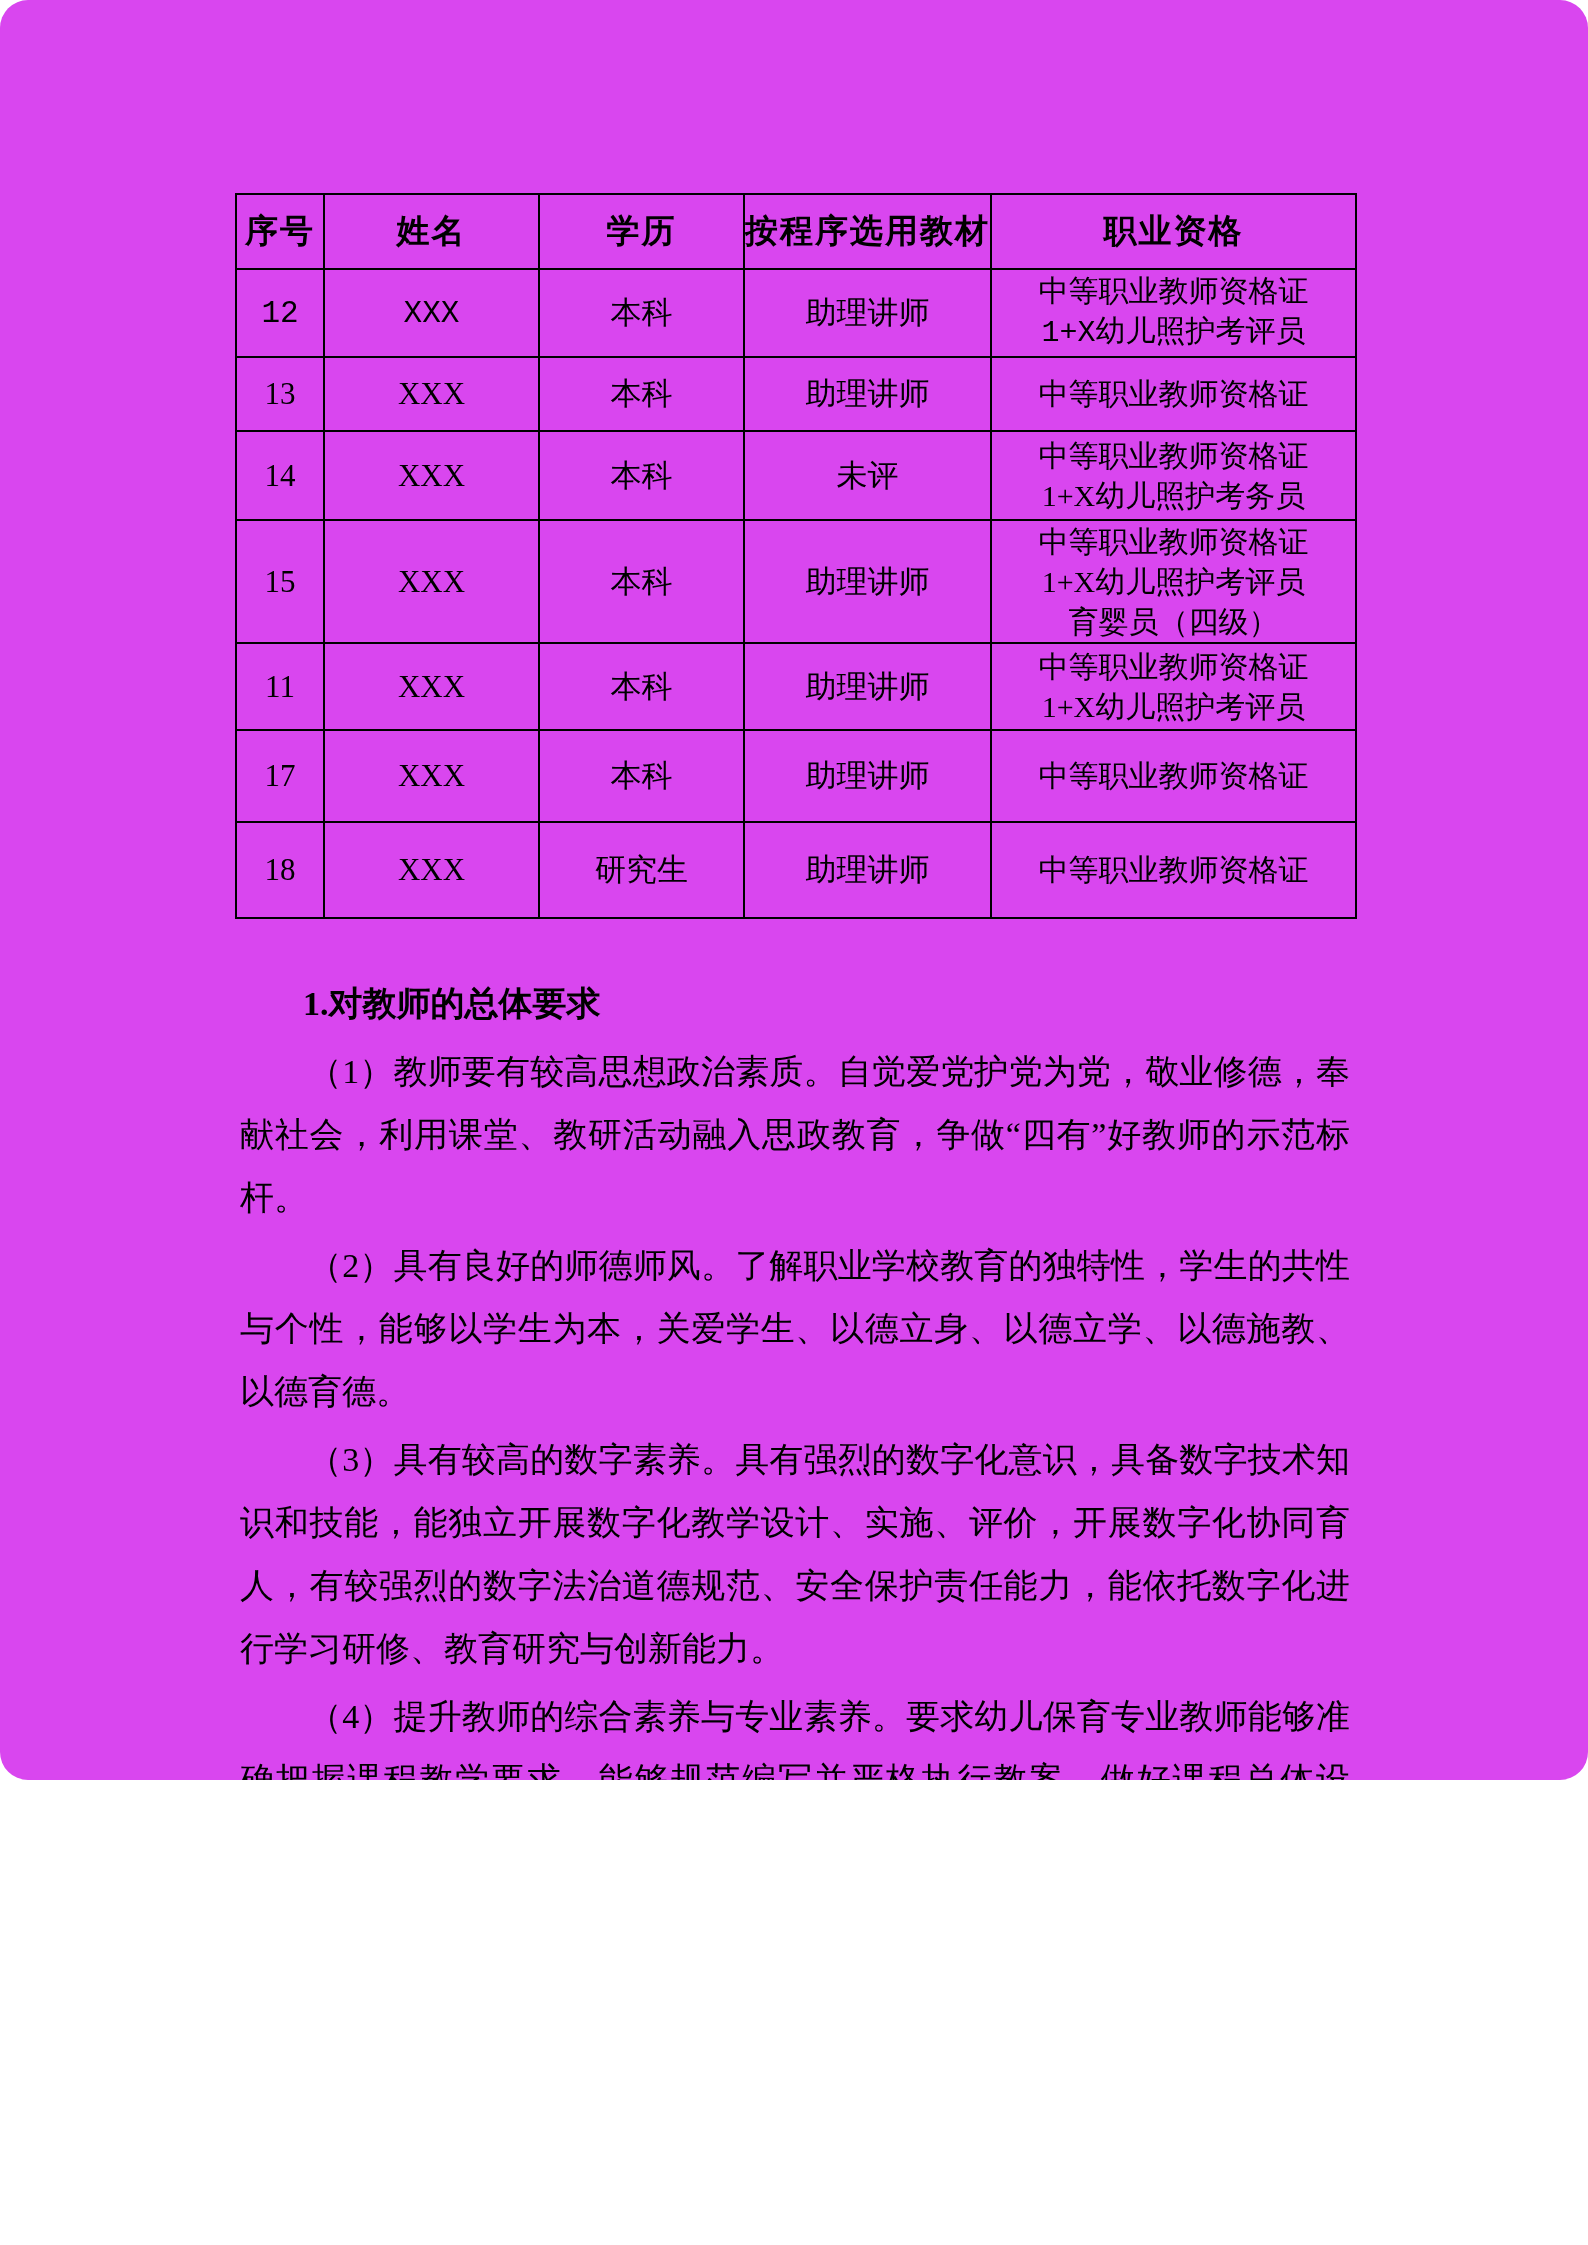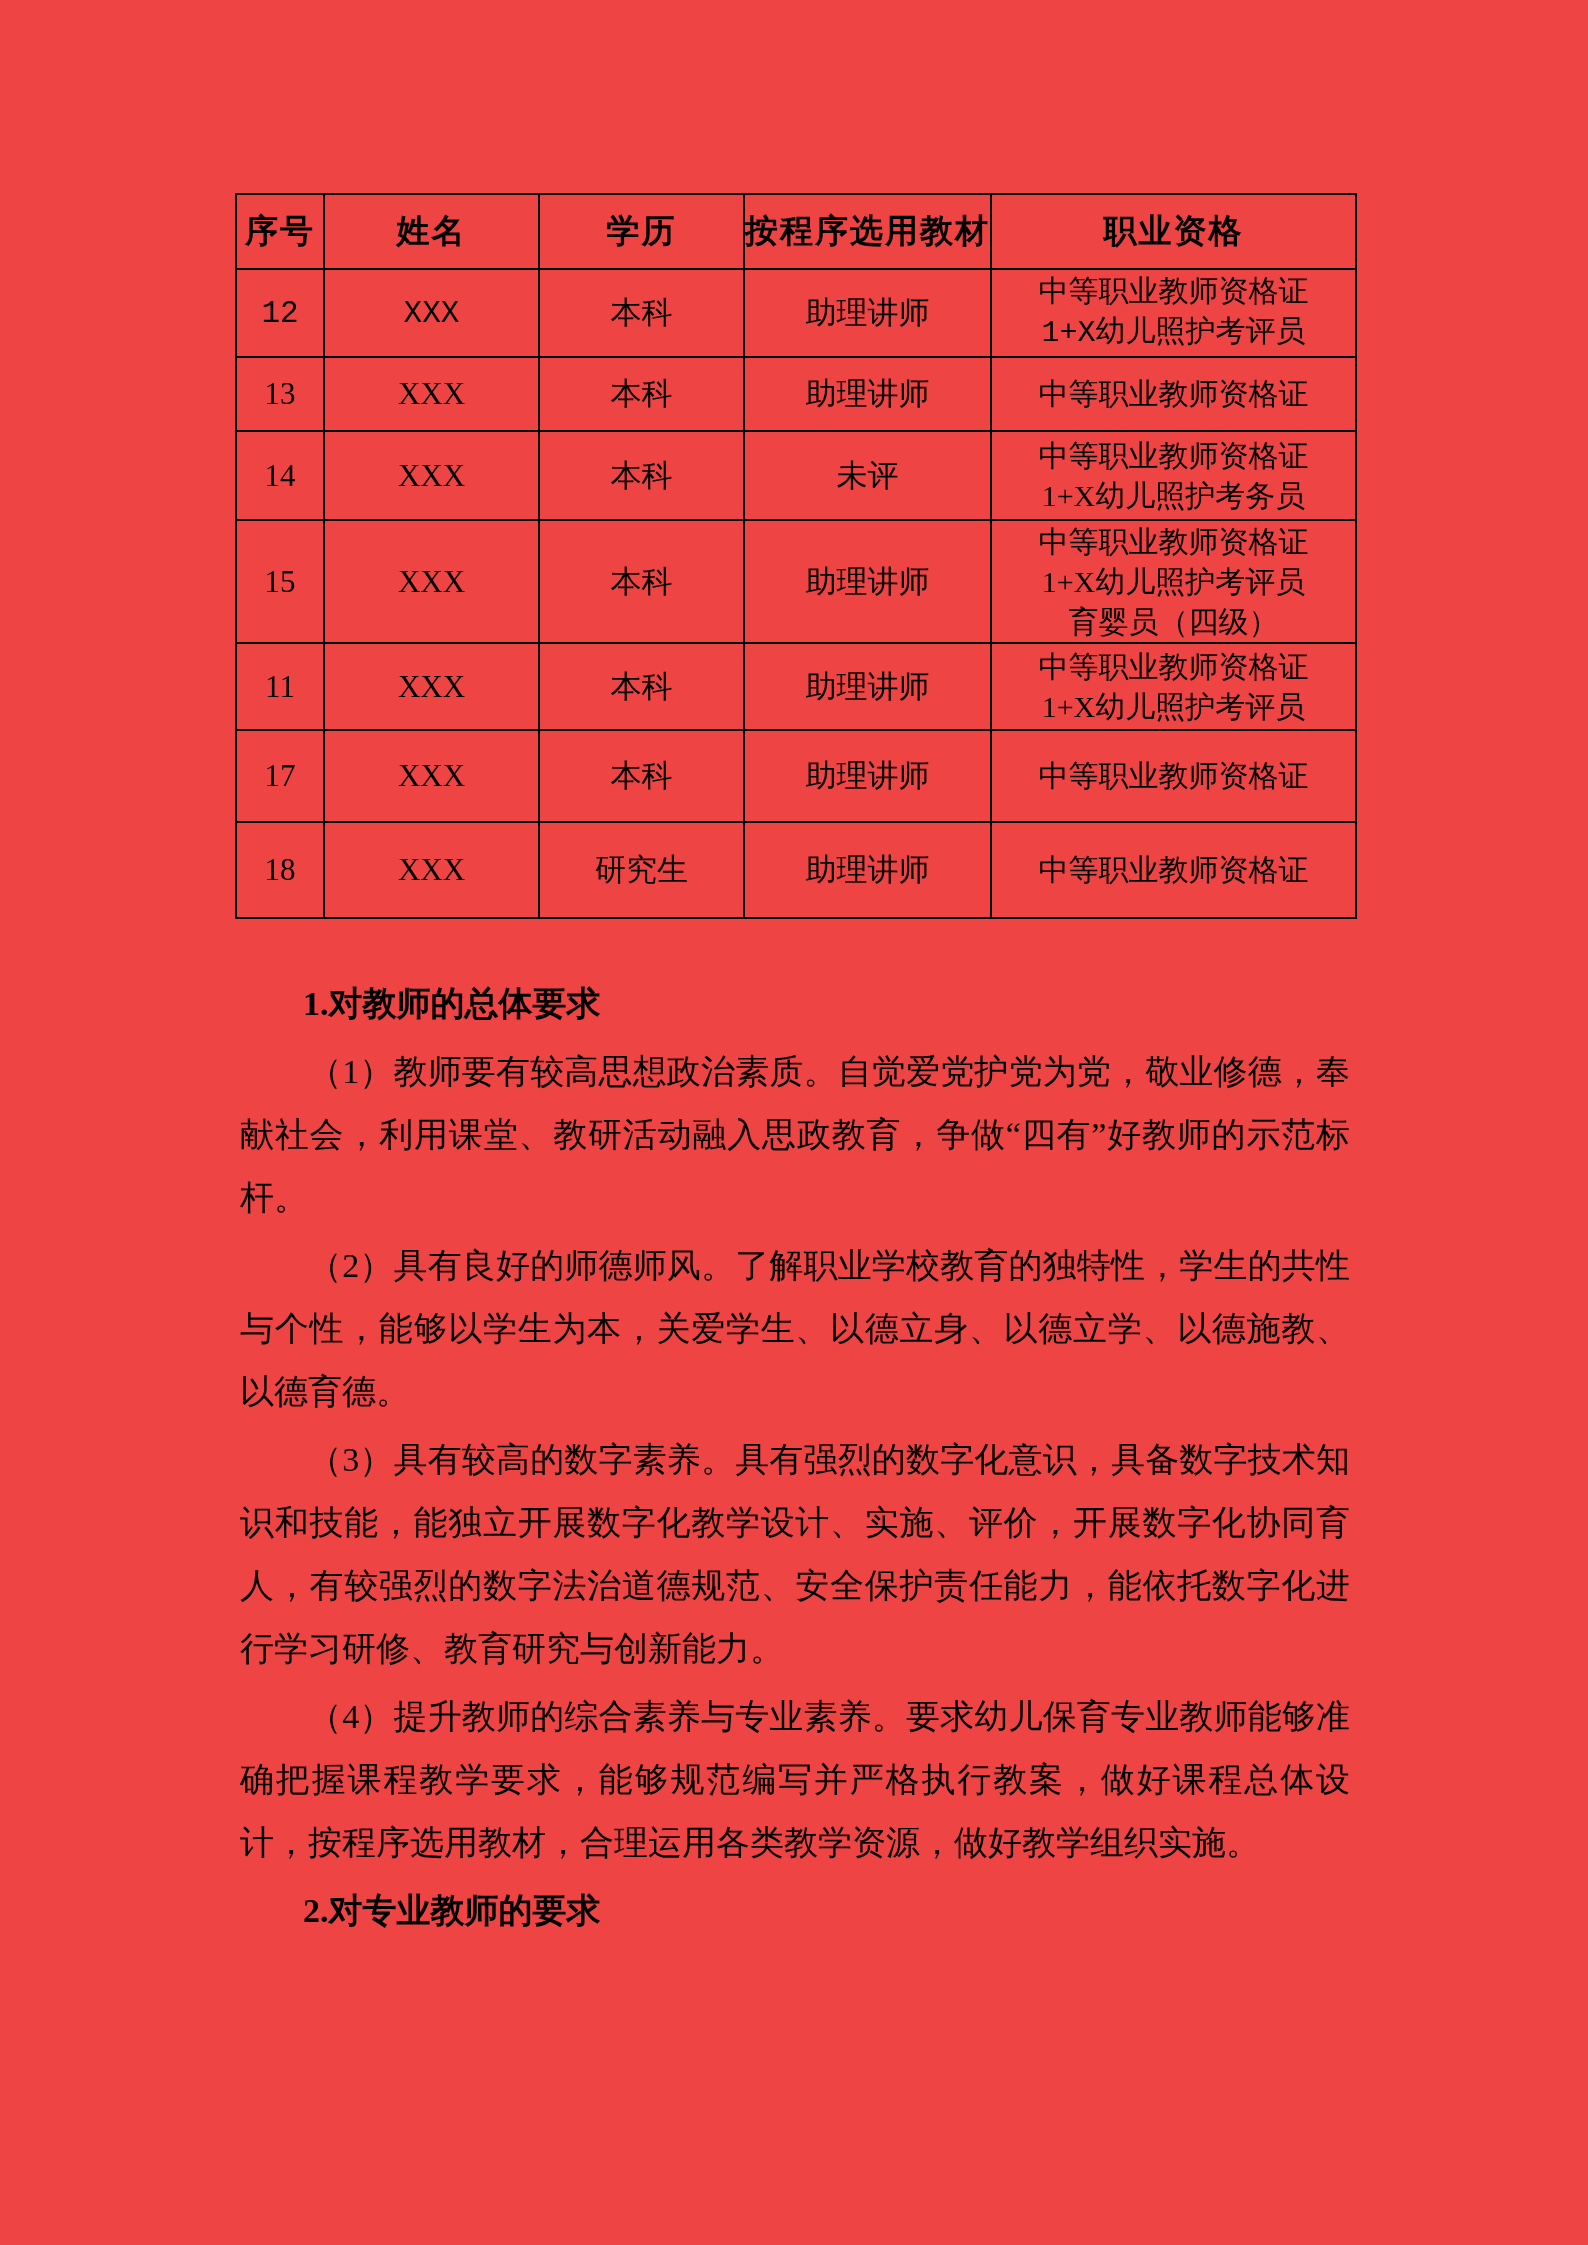--- a/index.html
+++ b/index.html
@@ -3,25 +3,26 @@
 <meta charset="utf-8">
 <style>
   html, body {
     margin: 0;
     padding: 0;
     background: #ffffff;
   }
   .page {
     position: relative;
     width: 1588px;
-    height: 2245px;
-    background: #ef4444;
+    height: 1780px;
+    background: #d946ef;
     color: #000000;
     font-family: "Liberation Serif", "DejaVu Serif", serif;
     overflow: hidden;
+    border-radius: 28px;
   }
 
   
   .table-wrap {
     position: absolute;
     left: 235px;
     top: 193px;
     width: 1120px;
   }
   table.teacher-table {

